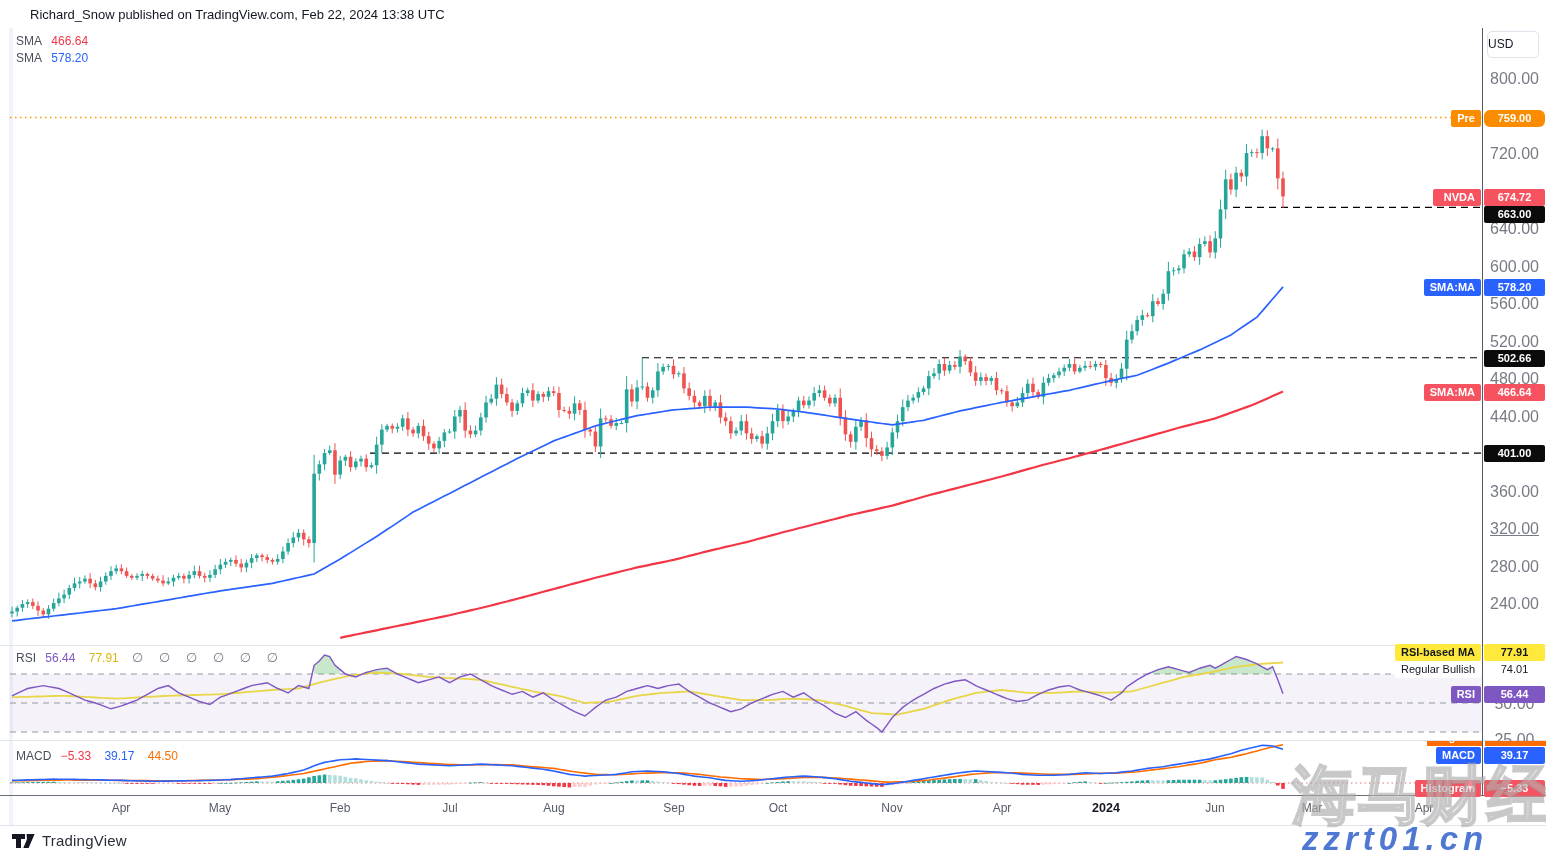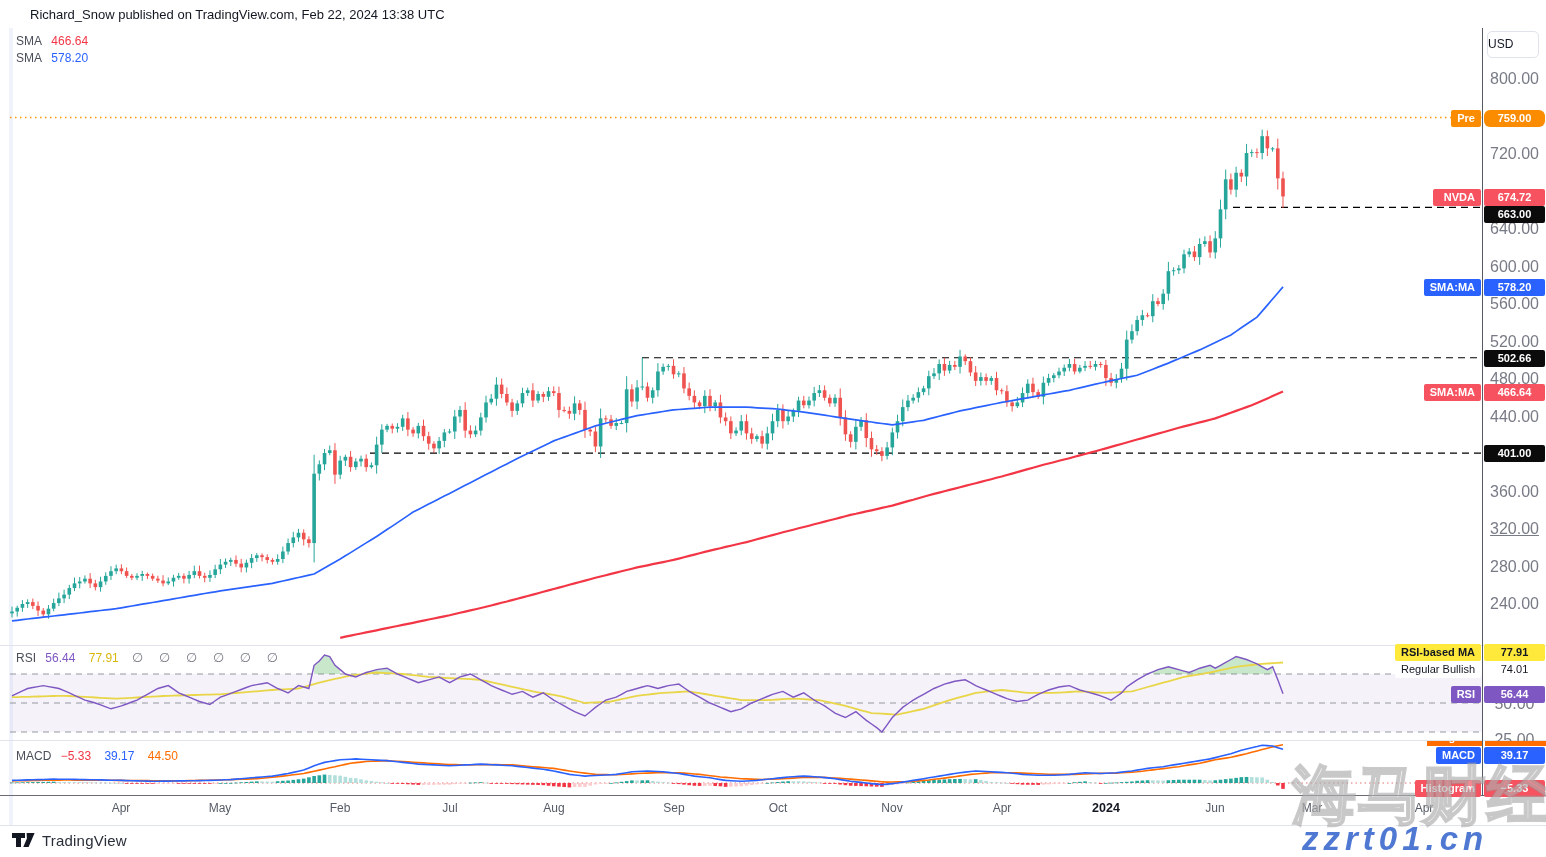--- a/index.html
+++ b/index.html
@@ -27,21 +27,21 @@
   .axis-tag{position:absolute;height:17px;line-height:17px;text-align:center;
             font-size:11px;border-radius:2px;padding:0 6px;}
   .badge{color:#fff;font-weight:700;}
   .tick{position:absolute;left:1484px;width:61px;height:14px;line-height:14px;
         text-align:center;font-size:16px;color:#787b86;}
   .month-lbl{position:absolute;top:801px;transform:translateX(-50%);font-size:12px;color:#555b66;}
   .month-bold{font-weight:700;color:#131722;font-size:12.5px;}
   #usd-btn{left:1487px;top:31px;width:50px;height:25px;border:1px solid #e0e3eb;border-radius:5px;
            background:#fff;font-size:12px;color:#131722;line-height:25px;}
   
-  #tv-footer{left:12px;top:832px;display:flex;align-items:flex-start;gap:7px;}
+  #tv-footer{left:12px;top:832px;display:flex;align-items:flex-end;gap:7px;}
   #tv-brand{font-size:15px;color:#2a2e39;letter-spacing:.2px;}
   
   #wm-cn{left:1292px;top:752px;font-size:64px;font-weight:900;letter-spacing:1px;
          color:rgba(240,240,240,0.35);-webkit-text-stroke:2px rgba(150,150,150,0.5);
          font-family:"DejaVu Sans",sans-serif;white-space:nowrap;}
   #wm-url{left:1302px;top:820px;font-size:33px;font-weight:800;font-style:italic;
           letter-spacing:5px;color:#4f78d2;white-space:nowrap;
           text-shadow:-2px -2px 0 #fff,2px -2px 0 #fff,-2px 2px 0 #fff,2px 2px 0 #fff,0 3px 0 #fff;}
   #signal-sliver{position:absolute;left:1427px;top:741px;width:119px;height:5px;overflow:hidden;}
   #signal-sliver .inner{position:relative;top:-12px;display:flex;}

